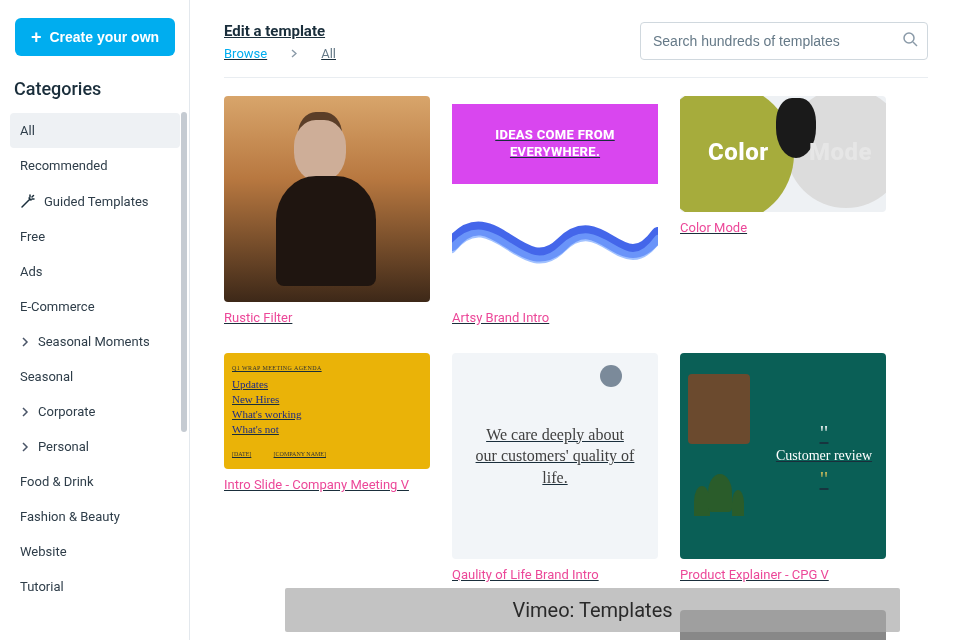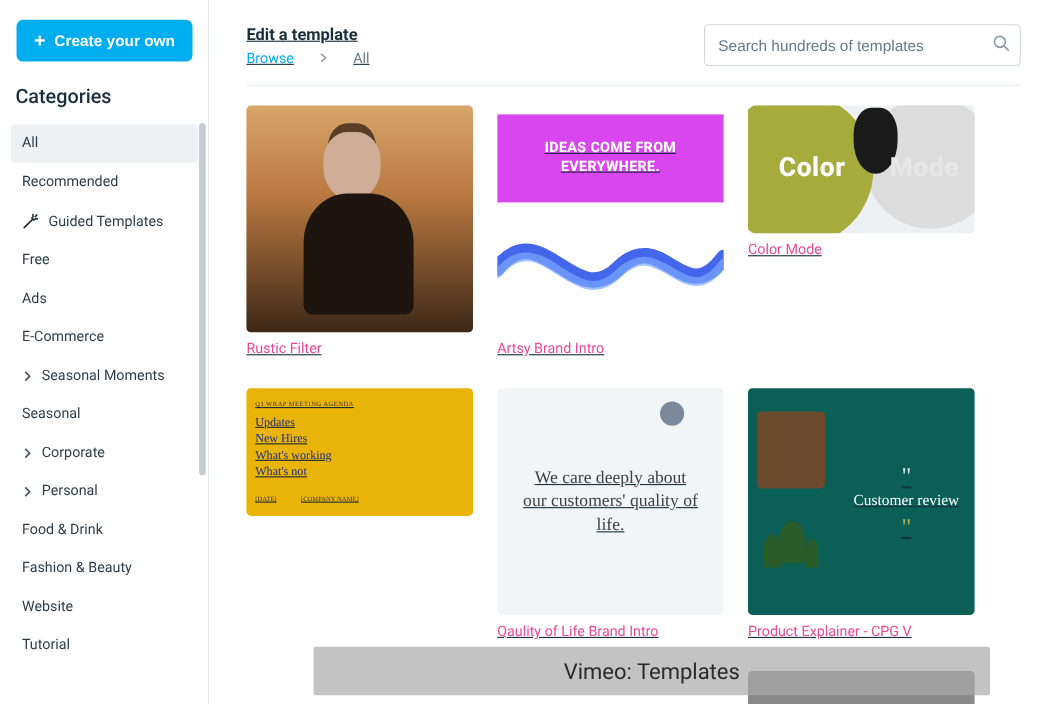--- a/index.html
+++ b/index.html
@@ -211,20 +211,21 @@
               <div>What's working</div>
               <div>What's not</div>
             </div>
             <div class="foot">
                 <span>[DATE]</span>
                 <span>[COMPANY NAME]</span>
               </div>
           </div>
           <div class="right"></div>
         </div>
+        <div class="card-title">Intro Slide - Company Meeting V</div>
       </div>
       <div class="card">
         <div class="thumb med t-quality" style="height:206px">
           <span class="dot"></span>
           <div class="qtext">We care deeply about our customers' quality of life.</div>
         </div>
         <div class="card-title">Qaulity of Life Brand Intro</div>
       </div>
       <div class="card">
         <div class="thumb sq t-review">

